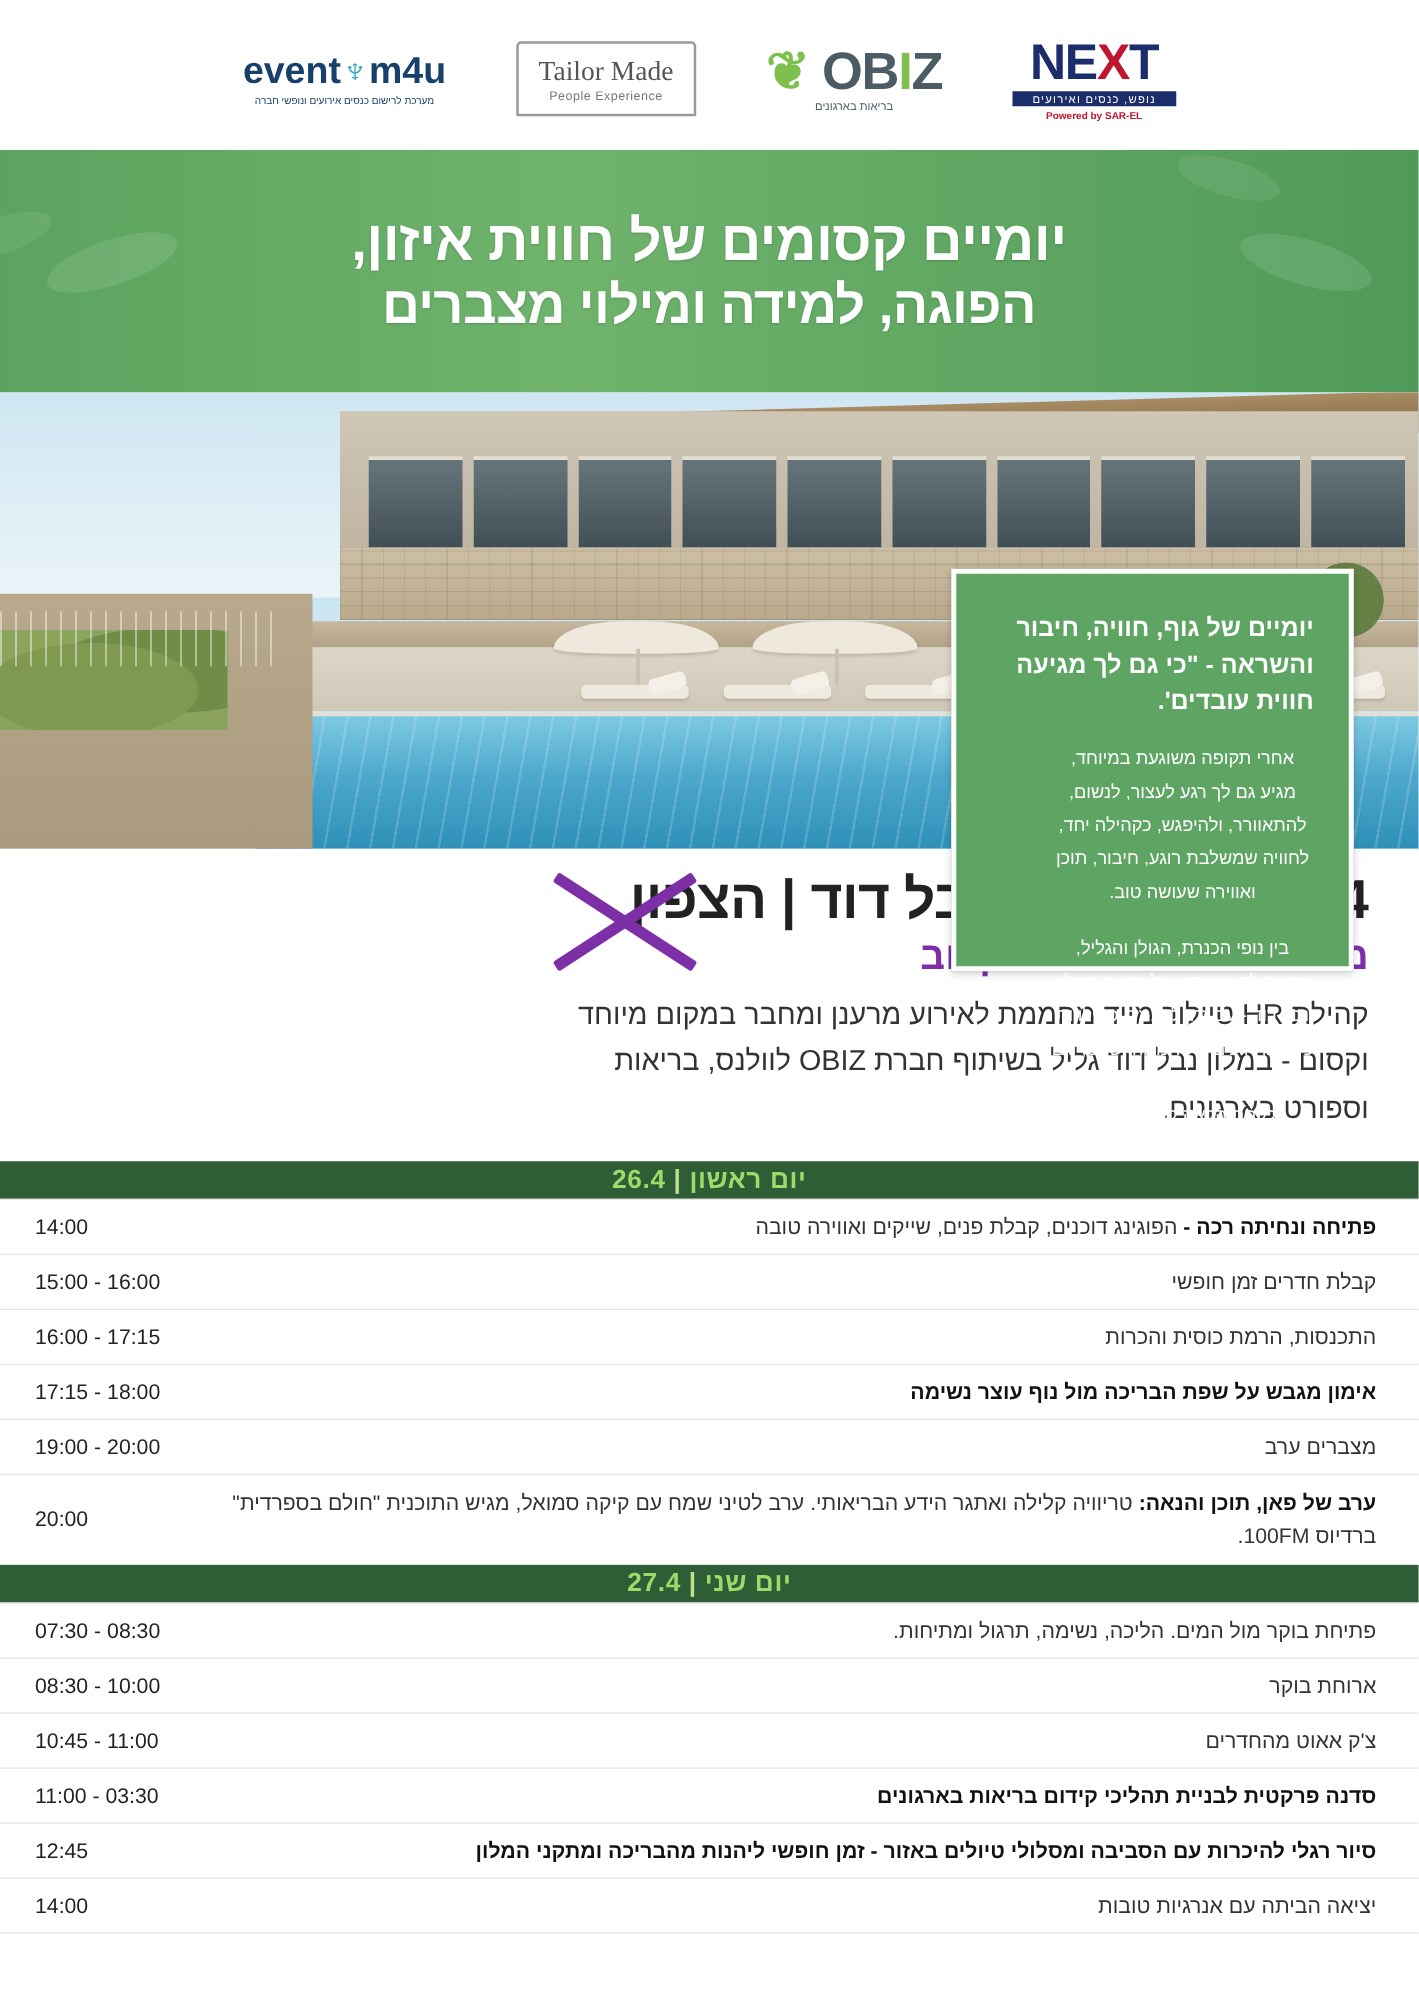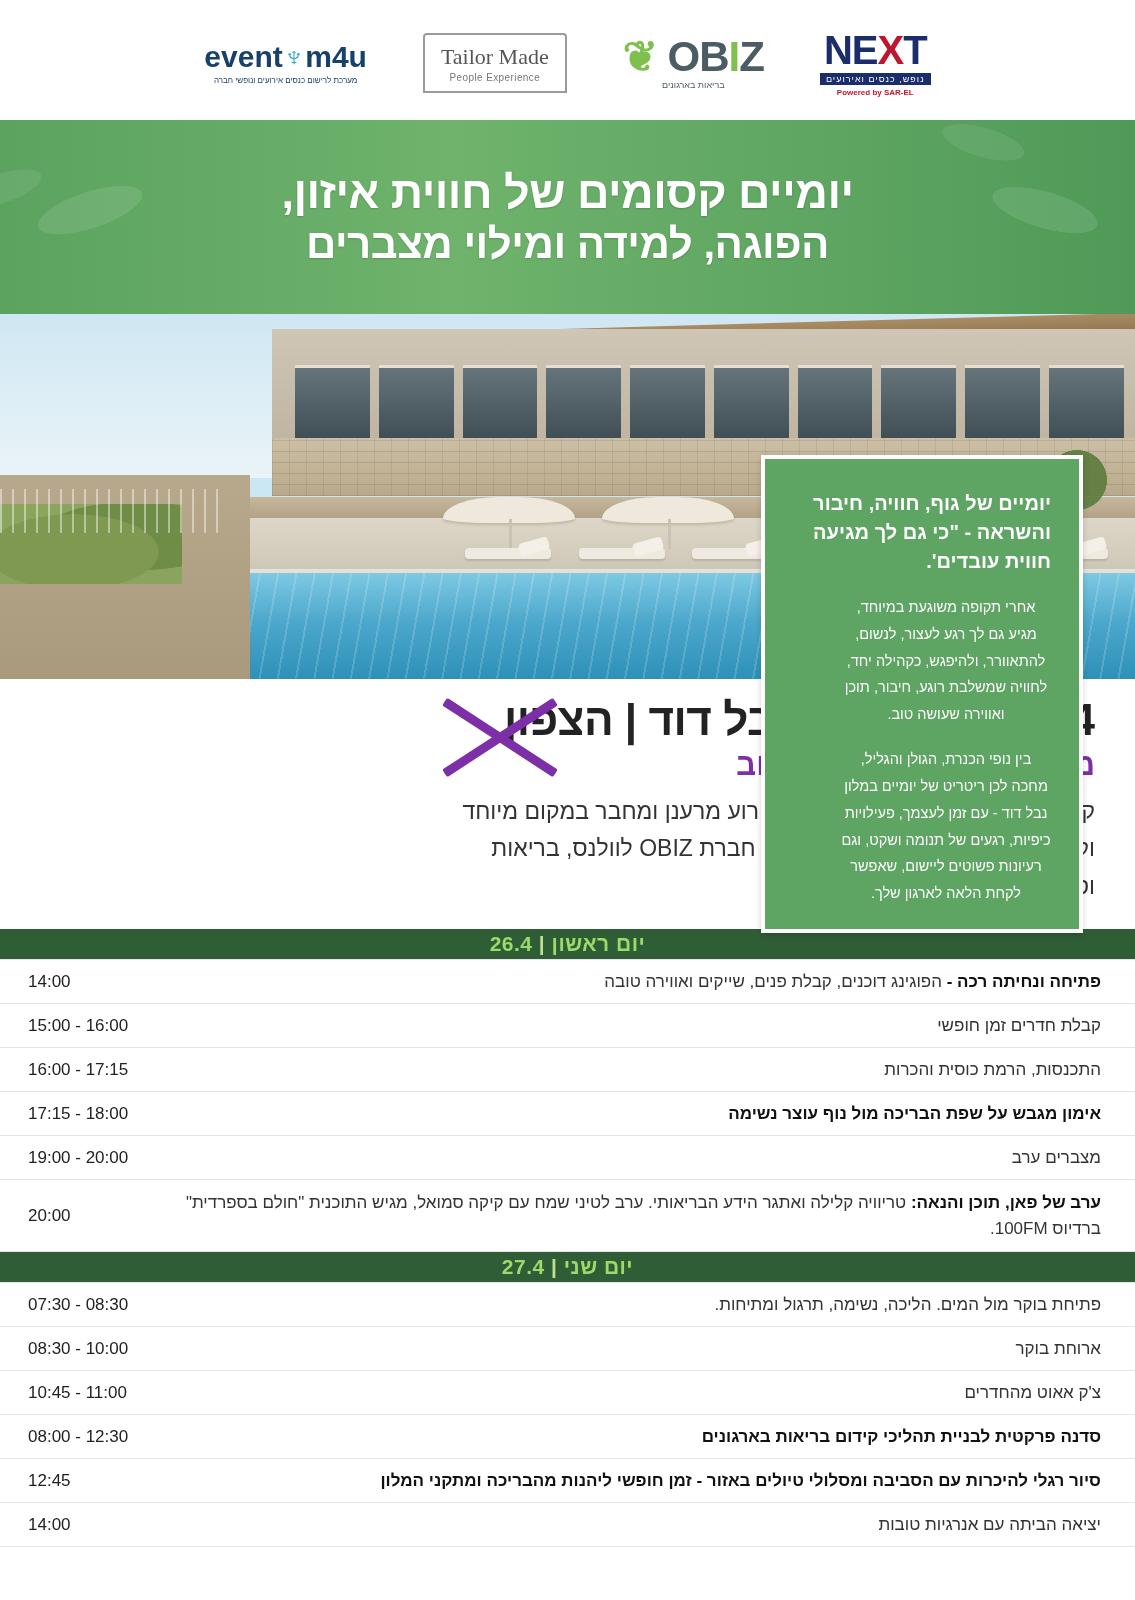--- a/index.html
+++ b/index.html
@@ -25,21 +25,21 @@
   }
   .logo { display: flex; flex-direction: column; align-items: center; }
 
   .logo-next .lx {
     font-size: 40px; font-weight: bold; letter-spacing: -1px;
     color: #1b2d6b; line-height: 1;
   }
   .logo-next .lx .x-red { color: #c0152f; }
   .logo-next .bar {
     margin-top: 3px; background: #1b2d6b; color: #fff;
-    font-size: 9px; padding: 1px 6px; letter-spacing: 1px;
+    font-size: 9px; padding: 1px 16px; letter-spacing: 1px;
   }
   .logo-next .sub { font-size: 8px; color: #c0152f; margin-top: 3px; font-weight: bold; }
 
   .logo-obiz .lx { font-size: 42px; font-weight: bold; color: #4b5c64; line-height: 1; letter-spacing: -1px; }
   .logo-obiz .lx .leaf { color: #7fbf4d; }
   .logo-obiz .sub { font-size: 9px; color: #4b5c64; margin-top: 2px; }
 
   .logo-tailor {
     border: 2px solid #9a9a9a; padding: 10px 16px 8px;
     text-align: center; line-height: 1.1;
@@ -174,21 +174,21 @@
   }
   .hero .tree {
     position:absolute; right:2%; top:36%; width:70px; height:70px;
     background: radial-gradient(circle at 50% 50%, #5c7b3c 0 60%, transparent 61%);
     opacity:.9;
   }
 
   
   .quote-box {
     position:absolute; right: 52px; top: 455px;
-    width: 322px; height: 478px;
+    width: 322px; height: 322px;
     background:#5ea463; border:4px solid #fff;
     padding: 30px 28px; color:#fff;
     box-shadow: 0 2px 6px rgba(0,0,0,.18);
     z-index: 6;
   }
   .quote-box .qtitle {
     font-size: 20px; font-weight: bold; line-height: 1.45; text-align: right;
   }
   .quote-box .qp {
     margin-top: 18px; font-size: 14.5px; line-height: 1.85; text-align: center; margin-left: 48px;
@@ -397,21 +397,21 @@
   <div class="row">
     <div class="desc"><b></b><span>ארוחת בוקר</span></div>
     <div class="time">08:30 - 10:00</div>
   </div>
   <div class="row">
     <div class="desc"><b></b><span>צ'ק אאוט מהחדרים</span></div>
     <div class="time">10:45 - 11:00</div>
   </div>
   <div class="row">
     <div class="desc"><b>סדנה פרקטית לבניית תהליכי קידום בריאות בארגונים</b><span></span></div>
-    <div class="time">08:00 - 12:30</div>
+    <div class="time">11:00 - 03:30</div>
   </div>
   <div class="row">
     <div class="desc"><b>סיור רגלי להיכרות עם הסביבה ומסלולי טיולים באזור - זמן חופשי ליהנות מהבריכה ומתקני המלון</b><span></span></div>
     <div class="time">12:45</div>
   </div>
   <div class="row">
     <div class="desc"><b></b><span>יציאה הביתה עם אנרגיות טובות</span></div>
     <div class="time">14:00</div>
   </div>
 </div>

